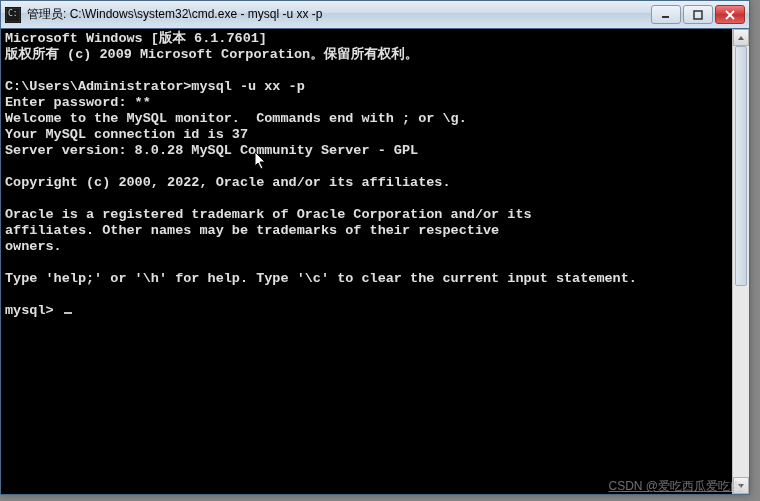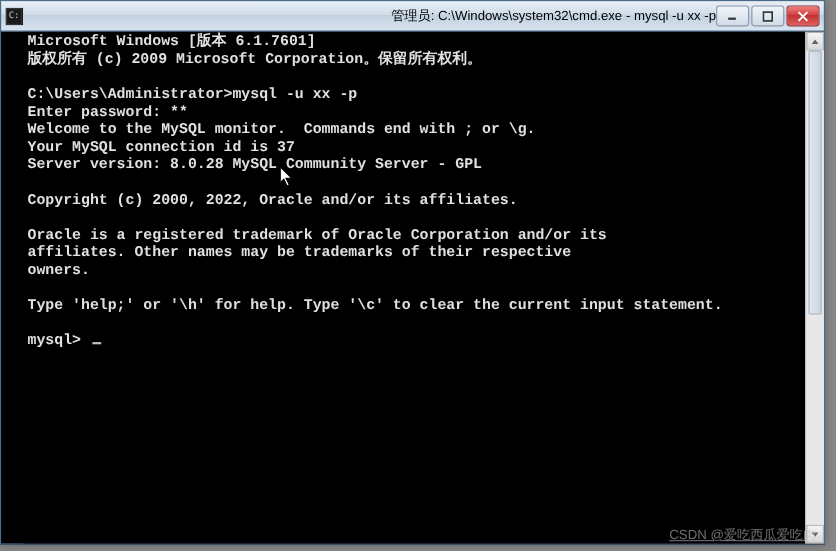--- a/index.html
+++ b/index.html
@@ -34,21 +34,20 @@
     .title-icon {
       width: 16px;
       height: 16px;
       margin-right: 6px;
       flex-shrink: 0;
     }
     .title-text {
       flex: 1;
       white-space: nowrap;
       overflow: hidden;
-      text-align: right;
     }
     .win-controls {
       display: flex;
       gap: 2px;
     }
     .win-btn {
       width: 30px;
       height: 19px;
       border: 1px solid #8a9aaa;
       border-radius: 3px;
@@ -72,21 +71,20 @@
       bottom: 0;
       background: #000;
       color: #c0c0c0;
       font-family: "Courier New", Consolas, monospace;
       font-size: 13.5px;
       line-height: 16px;
       padding: 2px 4px;
       white-space: pre-wrap;
       word-break: break-all;
       overflow: hidden;
-      margin-left: 20px;
     }
     .terminal .bold { font-weight: bold; color: #e0e0e0; }
     .scrollbar {
       position: absolute;
       top: 28px;
       right: 0;
       bottom: 0;
       width: 17px;
       background: #e8e8e8;
       border-left: 1px solid #c0c0c0;

